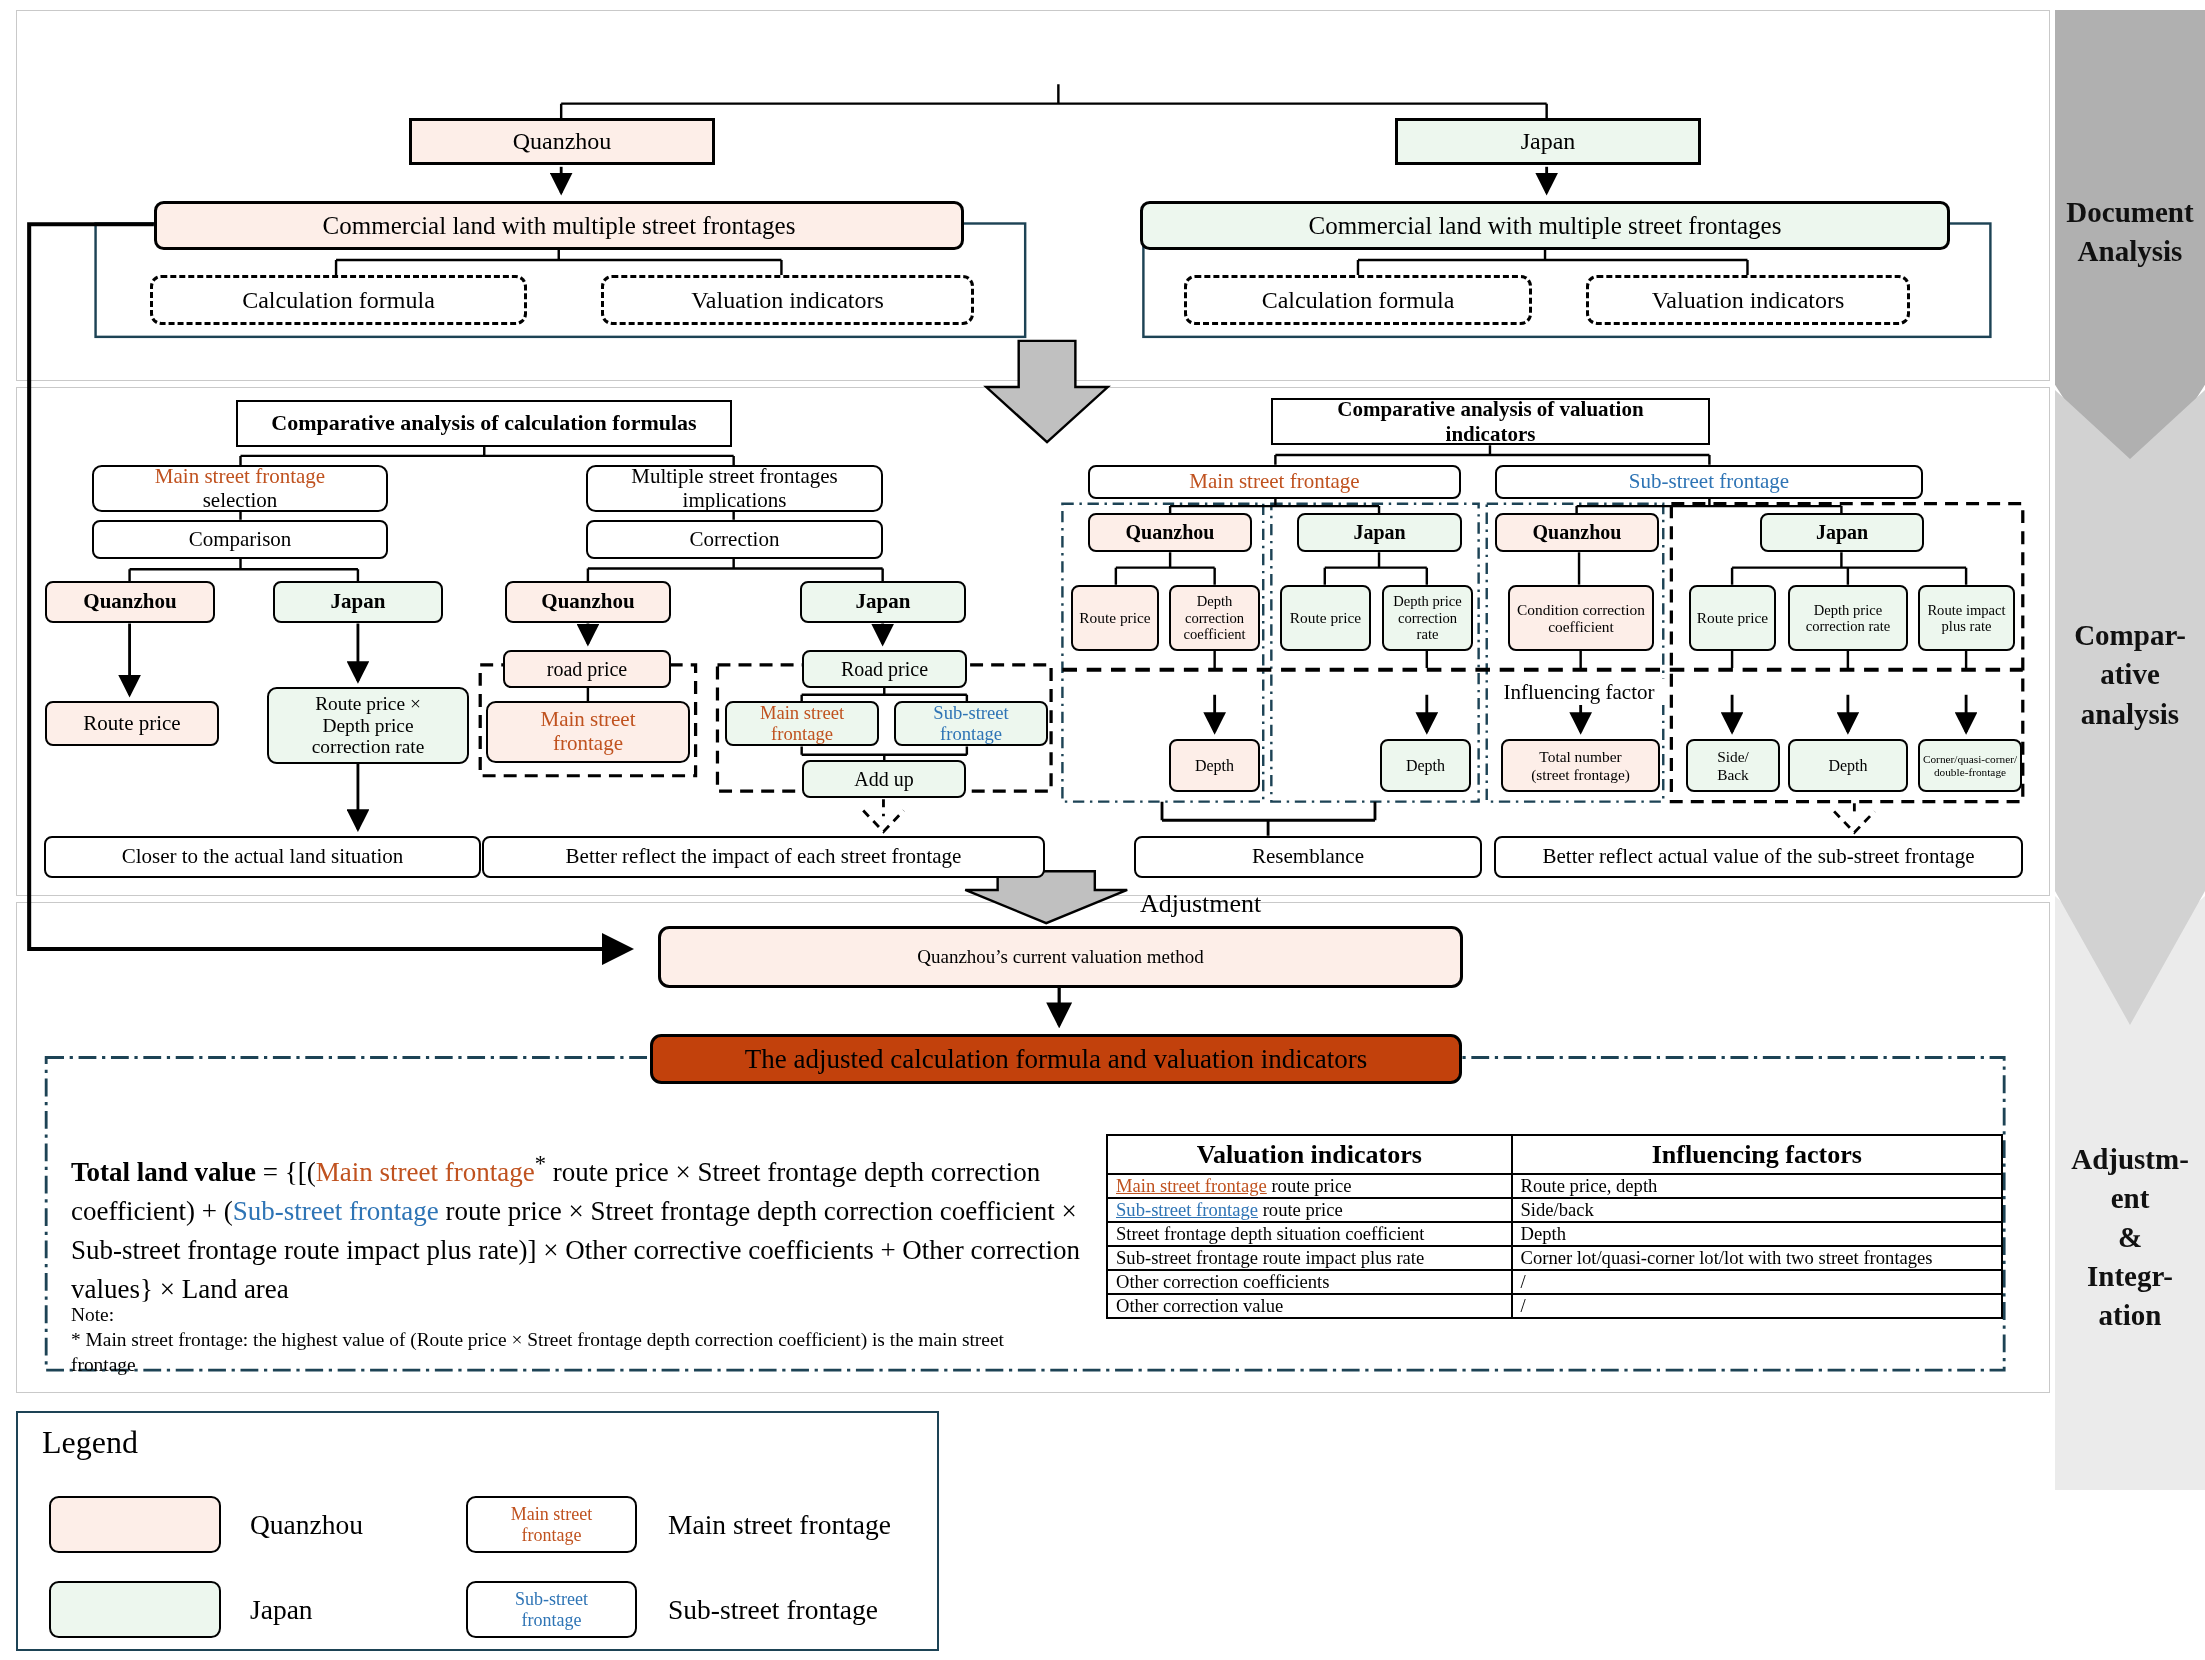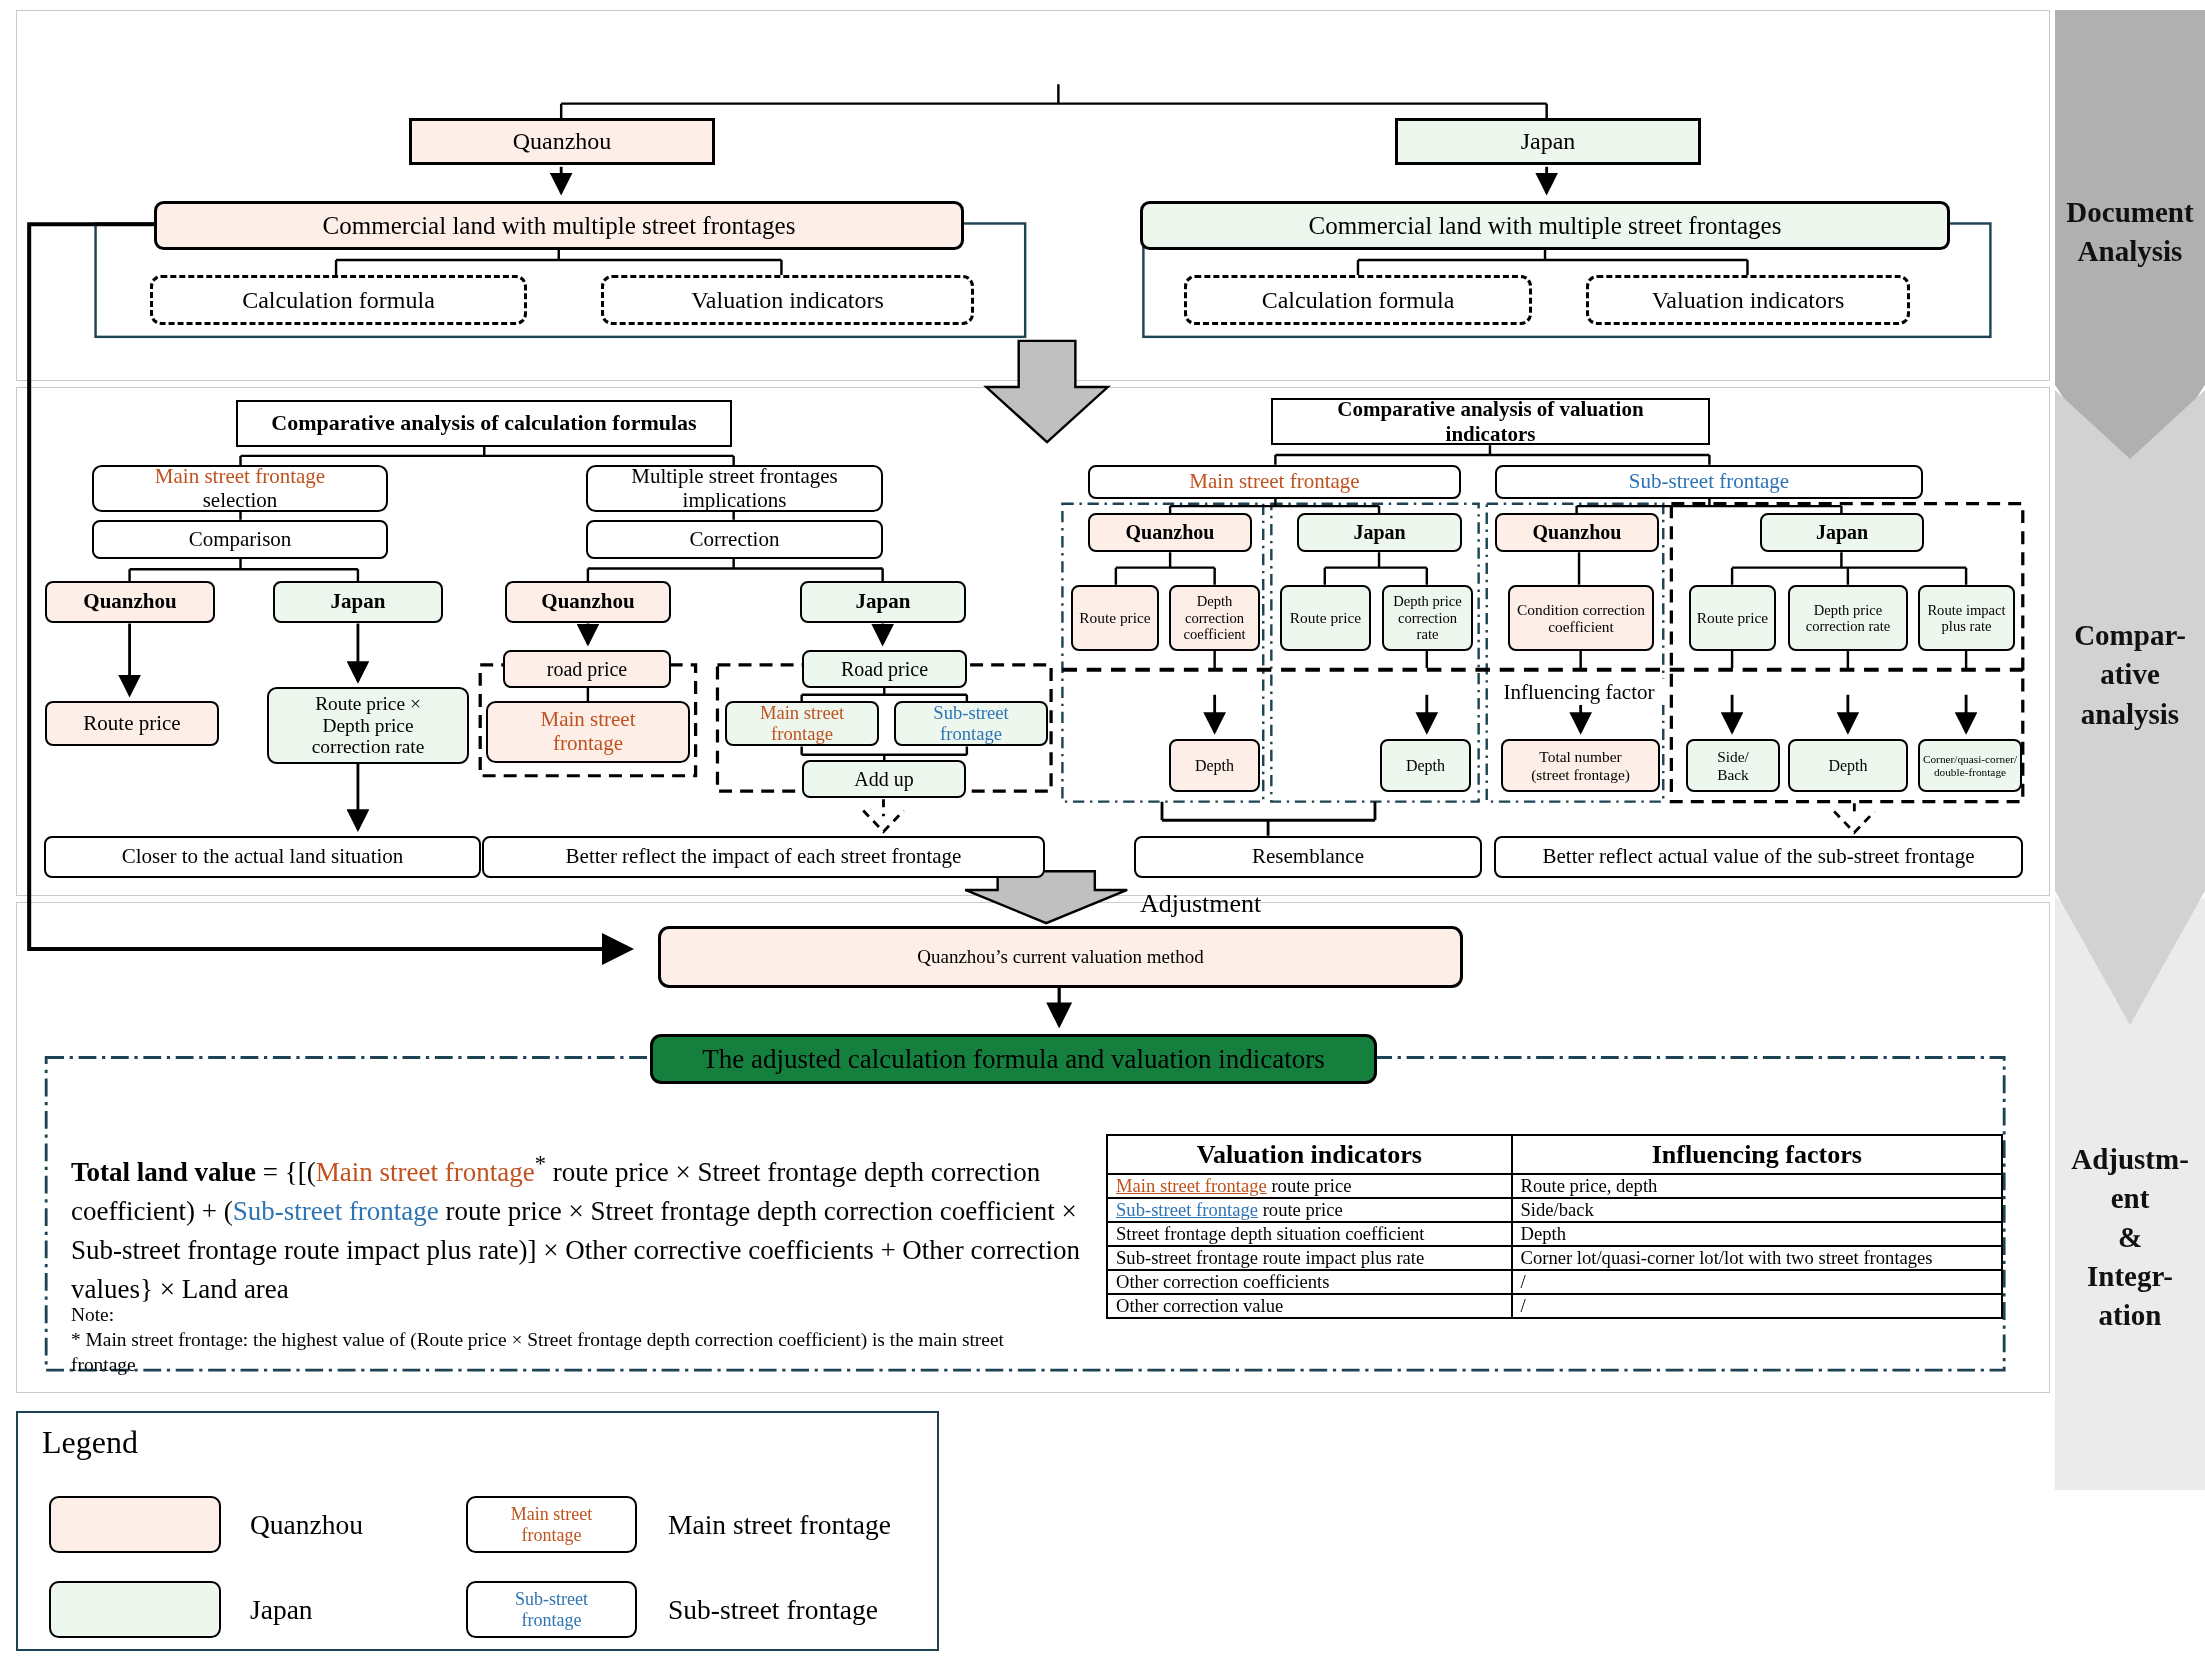--- a/index.html
+++ b/index.html
@@ -298,21 +298,21 @@
     <span>Better reflect actual value of the sub-street frontage</span>
     </div>
 
   <div class="abs" style="left:1140px;top:889px;width:259px;font-size:26px;">
     <span>Adjustment</span></div>
 
   <div class="abs box b45 pink r14" style="left:658px;top:926px;width:805px;height:62px;font-size:19px;">
     <span>Quanzhou’s current valuation method</span>
     </div>
 
-  <div class="abs box b45 r14" style="left:650px;top:1034px;width:727px;height:50px;font-size:27px;background:#15803d;">
+  <div class="abs box b45 r14" style="left:650px;top:1034px;width:812px;height:50px;font-size:27px;background:#c2410c;">
     <span>The adjusted calculation formula and valuation indicators</span>
     </div>
 
   <div class="abs fml" style="left:71px;top:1148px;width:1022px;">
     <span class="bold">Total land value</span><span> = {[(</span><span class="oranget">Main street frontage</span><sup>*</sup><span> route price × Street frontage depth correction coefficient) + (</span><span class="bluet">Sub-street frontage</span><span> route price × Street frontage depth correction coefficient × Sub-street frontage route impact plus rate)] × Other corrective coefficients + Other correction values} × Land area</span>
   </div>
   <div class="abs note" style="left:71px;top:1302px;width:972px;">
     <span>Note:</span></div>
   <div class="abs note" style="left:71px;top:1327px;width:964px;">
     <span>* Main street frontage: the highest value of (Route price × Street frontage depth correction coefficient) is the main street frontage</span></div>

